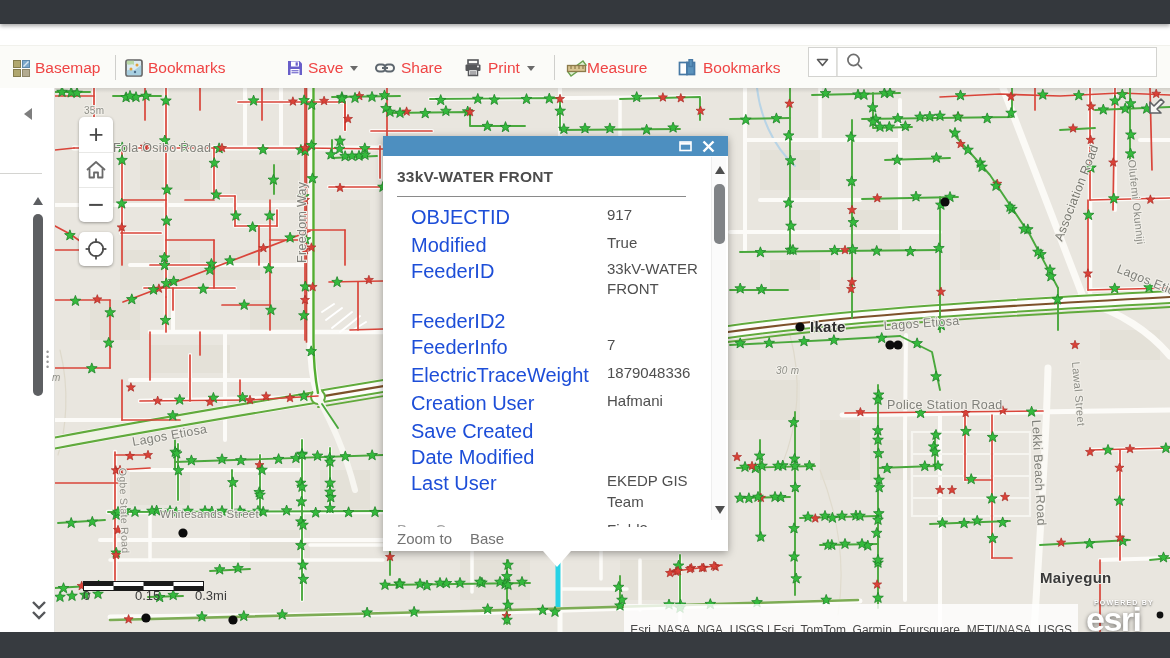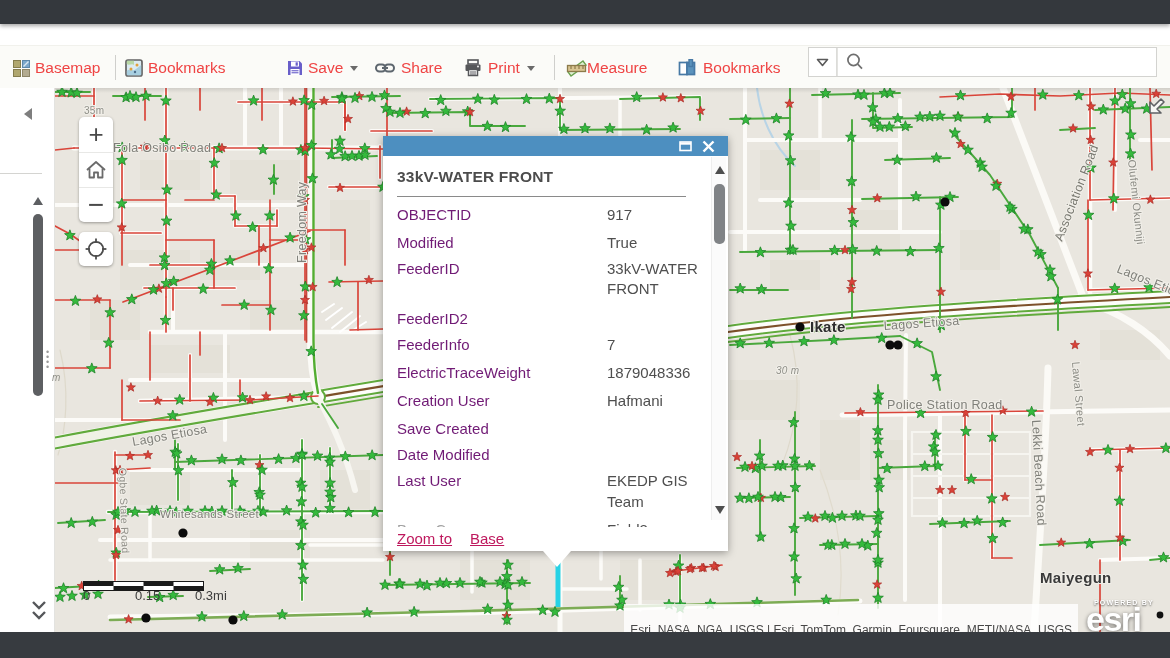--- a/index.html
+++ b/index.html
@@ -27,23 +27,23 @@
 .esri{position:absolute;left:1086px;top:599px;z-index:9;color:#fff}
 .esri .pb{font-size:7px;font-weight:bold;letter-spacing:1.2px;margin-left:8px;text-shadow:0 1px 2px rgba(0,0,0,.6)}
 .esri .big{font-size:34px;font-weight:bold;letter-spacing:-1.5px;line-height:27px;text-shadow:0 1px 4px rgba(0,0,0,.55);font-family:"Liberation Sans",sans-serif}
 .footer{position:absolute;top:632px;left:0;width:1170px;height:26px;background:#373b40;z-index:30}
 .popup{position:absolute;left:383px;top:136px;width:345px;height:415px;z-index:15;box-shadow:0 2px 8px rgba(0,0,0,.35)}
 .ptitle{position:absolute;top:0;left:0;width:345px;height:20px;background:#4d8fc0}
 .pbody{position:absolute;top:20px;left:0;width:345px;height:395px;background:#fff;overflow:hidden}
 .ptail{position:absolute;left:160px;top:415px;width:0;height:0;border-left:14px solid transparent;border-right:14px solid transparent;border-top:16px solid #fff}
 .ptt{position:absolute;left:14px;top:12px;font-size:15.5px;font-weight:bold;color:#4c4c4c;letter-spacing:0.2px}
 .phr{position:absolute;left:14px;top:39.5px;width:289px;height:1px;background:#8a8a8a}
-.prl{position:absolute;left:14px;color:#701a75;font-size:15px;white-space:nowrap}
+.prl{position:absolute;left:28px;color:#1d4ed8;font-size:20px;white-space:nowrap}
 .prv{position:absolute;left:224px;color:#4f4f4f;font-size:15px;white-space:nowrap}
-.plink{position:absolute;color:#be185d;font-size:15px;text-decoration:underline}
+.plink{position:absolute;color:#737373;font-size:15px;}
 .ptrack{position:absolute;right:2px;top:1px;width:15px;height:363px;background:#fbfbfb;border-left:1px solid #eee}
 .pthumb{position:absolute;left:2px;top:27px;width:11px;height:60px;background:#808386;border-radius:5px}
 .pup{position:absolute;left:2.5px;top:9px;width:0;height:0;border-left:5px solid transparent;border-right:5px solid transparent;border-bottom:8px solid #4e4e4e}
 .pdown{position:absolute;left:2.5px;bottom:6px;width:0;height:0;border-left:5px solid transparent;border-right:5px solid transparent;border-top:8px solid #4e4e4e}
 .arrow-sw{position:absolute;left:1146px;top:95px;z-index:9}
 .sb-arrow{position:absolute;top:108px;left:24px;width:0;height:0;border-top:6px solid transparent;border-bottom:6px solid transparent;border-right:8px solid #7e7e7e;z-index:9}
 .sb-dots{position:absolute;top:350px;left:46px;z-index:9;color:#9a9a9a;font-size:9px;line-height:5px}
 .sb-m{position:absolute;top:372px;left:52px;z-index:9;color:#8f8f88;font-size:10px;font-style:italic}
 .sb-bottom{position:absolute;top:598px;left:31px;z-index:9}
 </style></head>

